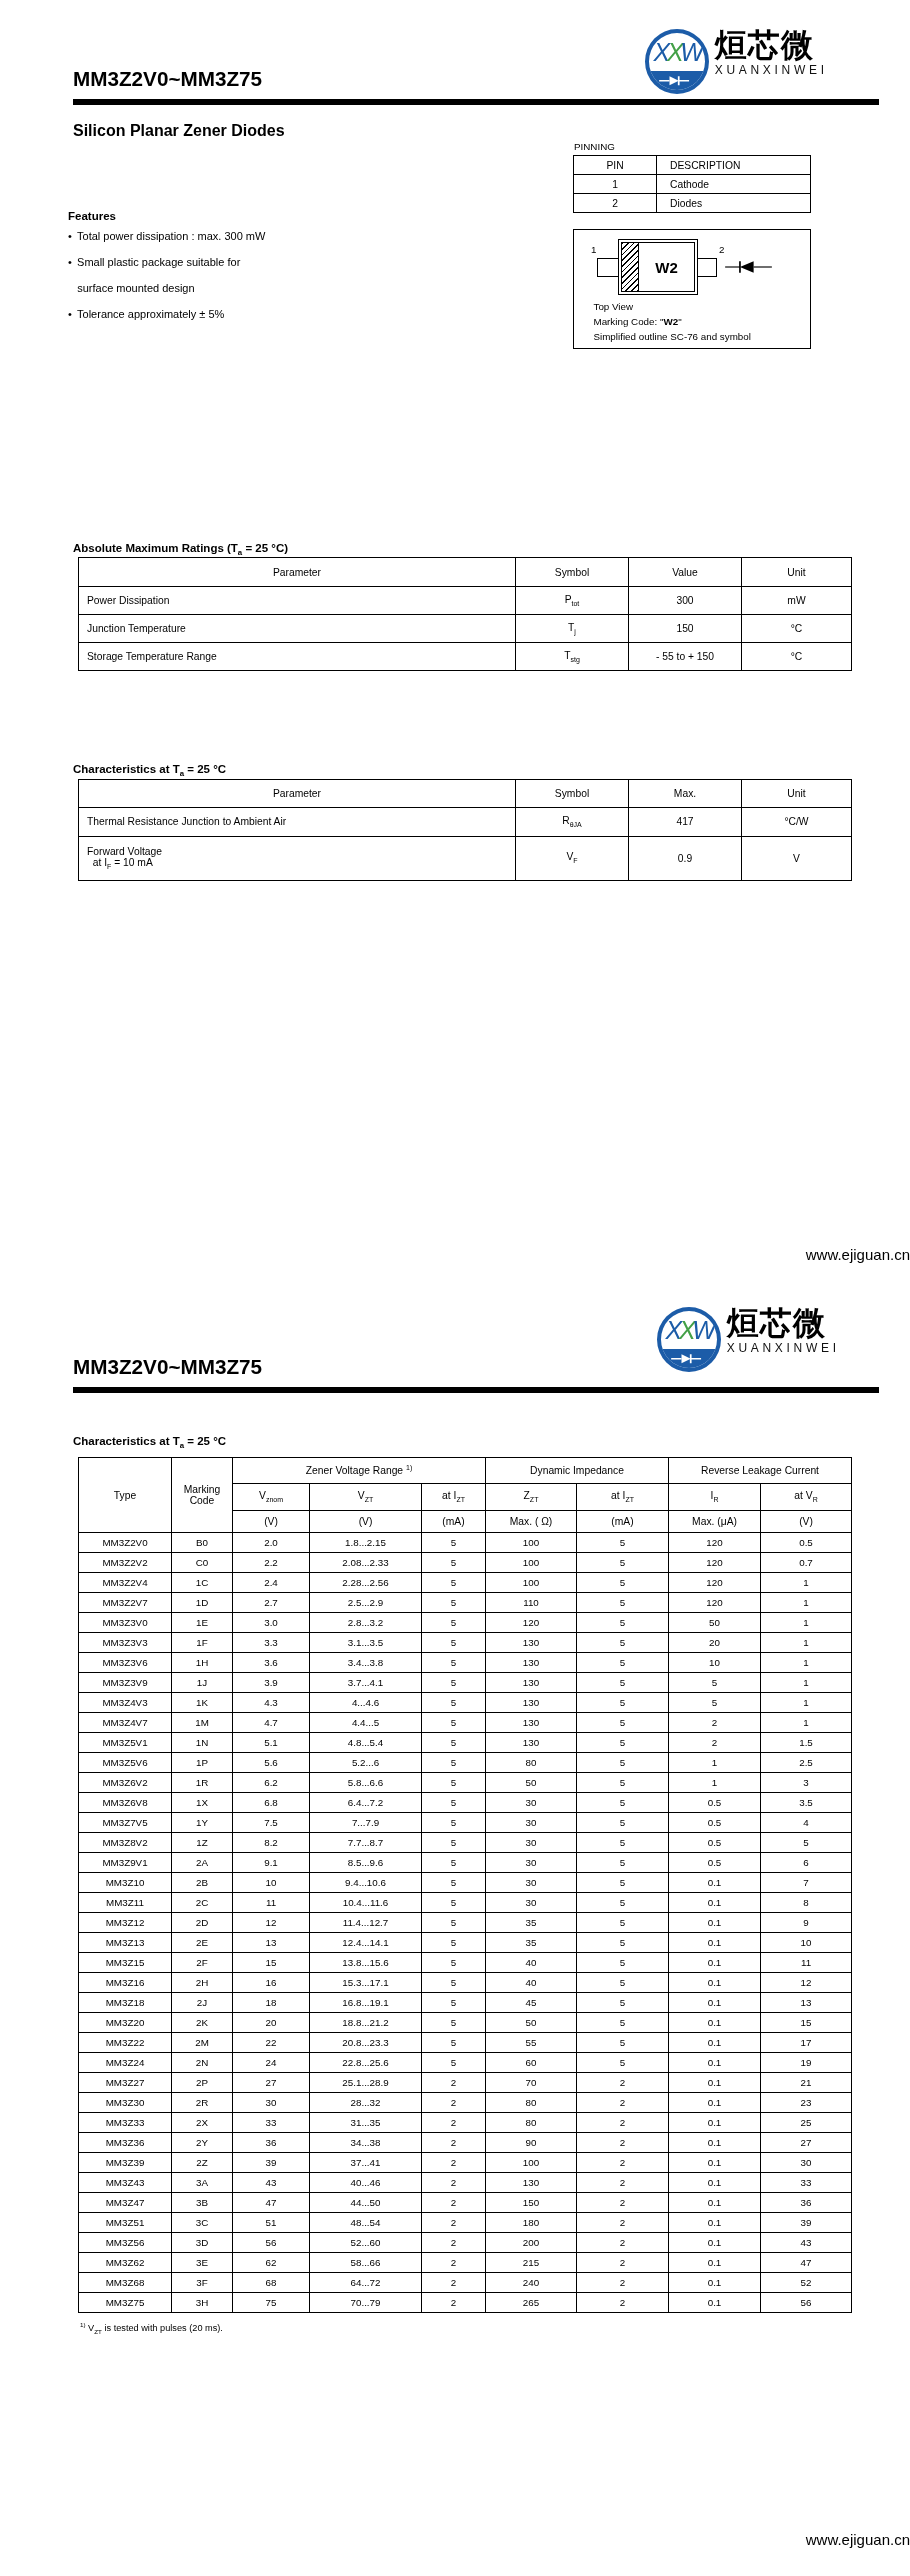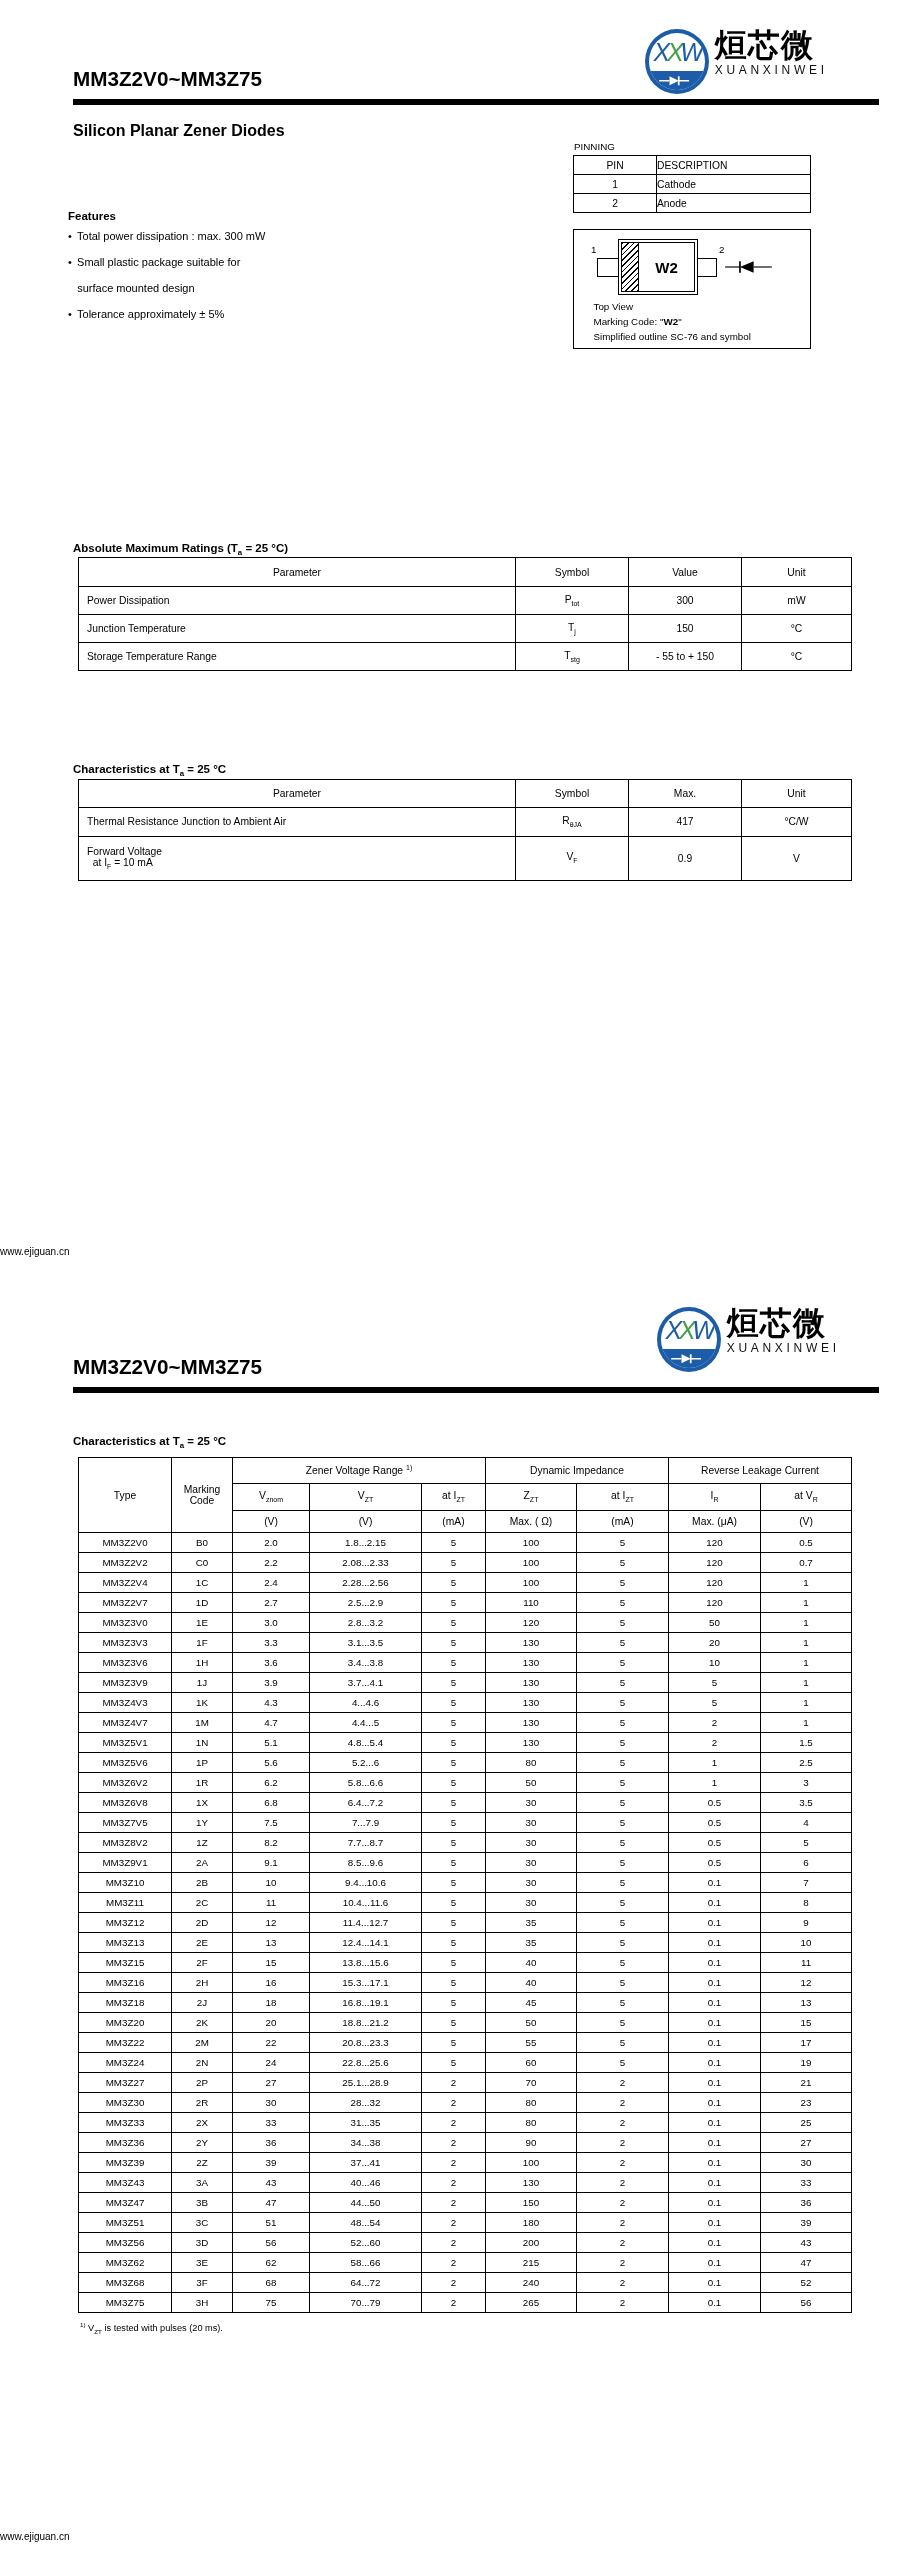--- a/index.html
+++ b/index.html
@@ -34,21 +34,21 @@
   
   table.dt { border-collapse:collapse; table-layout:fixed; width:100%;
              border:1.7px solid #000; font-size:10.3px; }
   table.dt th, table.dt td { border:1.1px solid #000; font-weight:normal; vertical-align:middle; }
   .tc { text-align:center; }
   .tl { text-align:left; padding-left:8px; }
   .amr th { height:29px; } .amr td { height:28px; }
   .c1 th { height:27.5px; }
   .pinning { font-size:9.8px; border:1.1px solid #000 !important; }
   .pinning th, .pinning td { height:19px; }
-  .pinning .dl { text-align:left; padding-left:0; }
+  .pinning .dl { text-align:left; padding-left:13px; }
 
   
   table.big { border-collapse:collapse; table-layout:fixed; width:100%;
               border:1.7px solid #000; font-size:9.8px; }
   table.big th, table.big td { border:1.1px solid #000; text-align:center;
               font-weight:normal; vertical-align:middle; padding:0; }
   table.big thead th { font-size:10.3px; }
   .h-r1 th { height:26px; }
   .h-r2 th { height:27px; }
   .h-r3 th { height:22px; border-bottom:2.3px solid #000; }
@@ -68,21 +68,21 @@
   .pkg-hatch { position:absolute; left:0; top:0; bottom:0; width:17px;
                background:repeating-linear-gradient(135deg,#000 0 1.1px,#fff 1.1px 4px);
                border-right:1.1px solid #000; }
   .pkg-mark  { position:absolute; left:17px; right:0; top:0; bottom:0;
                display:flex; align-items:center; justify-content:center;
                font-size:15px; font-weight:bold; }
   .pkg-pin { position:absolute; border:1.1px solid #000; background:#fff; }
   .pin-num { position:absolute; font-size:9.8px; }
   .pkg-cap { position:absolute; left:19.5px; top:69px; font-size:9.8px; line-height:15px; }
 
-  .footer-url { width:910px; text-align:left; font-size:10px; }
+  .footer-url { width:910px; text-align:right; font-size:15px; }
   .footnote { font-size:9.2px; }
 </style>
 </head>
 <body>
 
 <div class="sheet">
 
   <div class="abs doc-title" style="left:73px; top:67px;">MM3Z2V0~MM3Z75</div>
 
   <div class="abs logo" style="left:645px; top:29px;">
@@ -123,21 +123,21 @@
           <th class="dl">DESCRIPTION</th>
         </tr>
       </thead>
       <tbody>
         <tr>
           <td class="tc">1</td>
           <td class="dl">Cathode</td>
         </tr>
         <tr>
           <td class="tc">2</td>
-          <td class="dl">Anode</td>
+          <td class="dl">Diodes</td>
         </tr>
       </tbody>
     </table>
   </div>
 
   <div class="abs pkg-box" style="left:573px; top:229px; width:238px; height:120px;">
     <span class="pin-num" style="left:17px; top:13.8px;">1</span>
     <span class="pin-num" style="left:145px; top:13.8px;">2</span>
     <div class="pkg-pin" style="left:23px; top:27.5px; width:22px; height:19px;"></div>
     <div class="pkg-pin" style="left:123px; top:27.5px; width:19.5px; height:19px;"></div>

